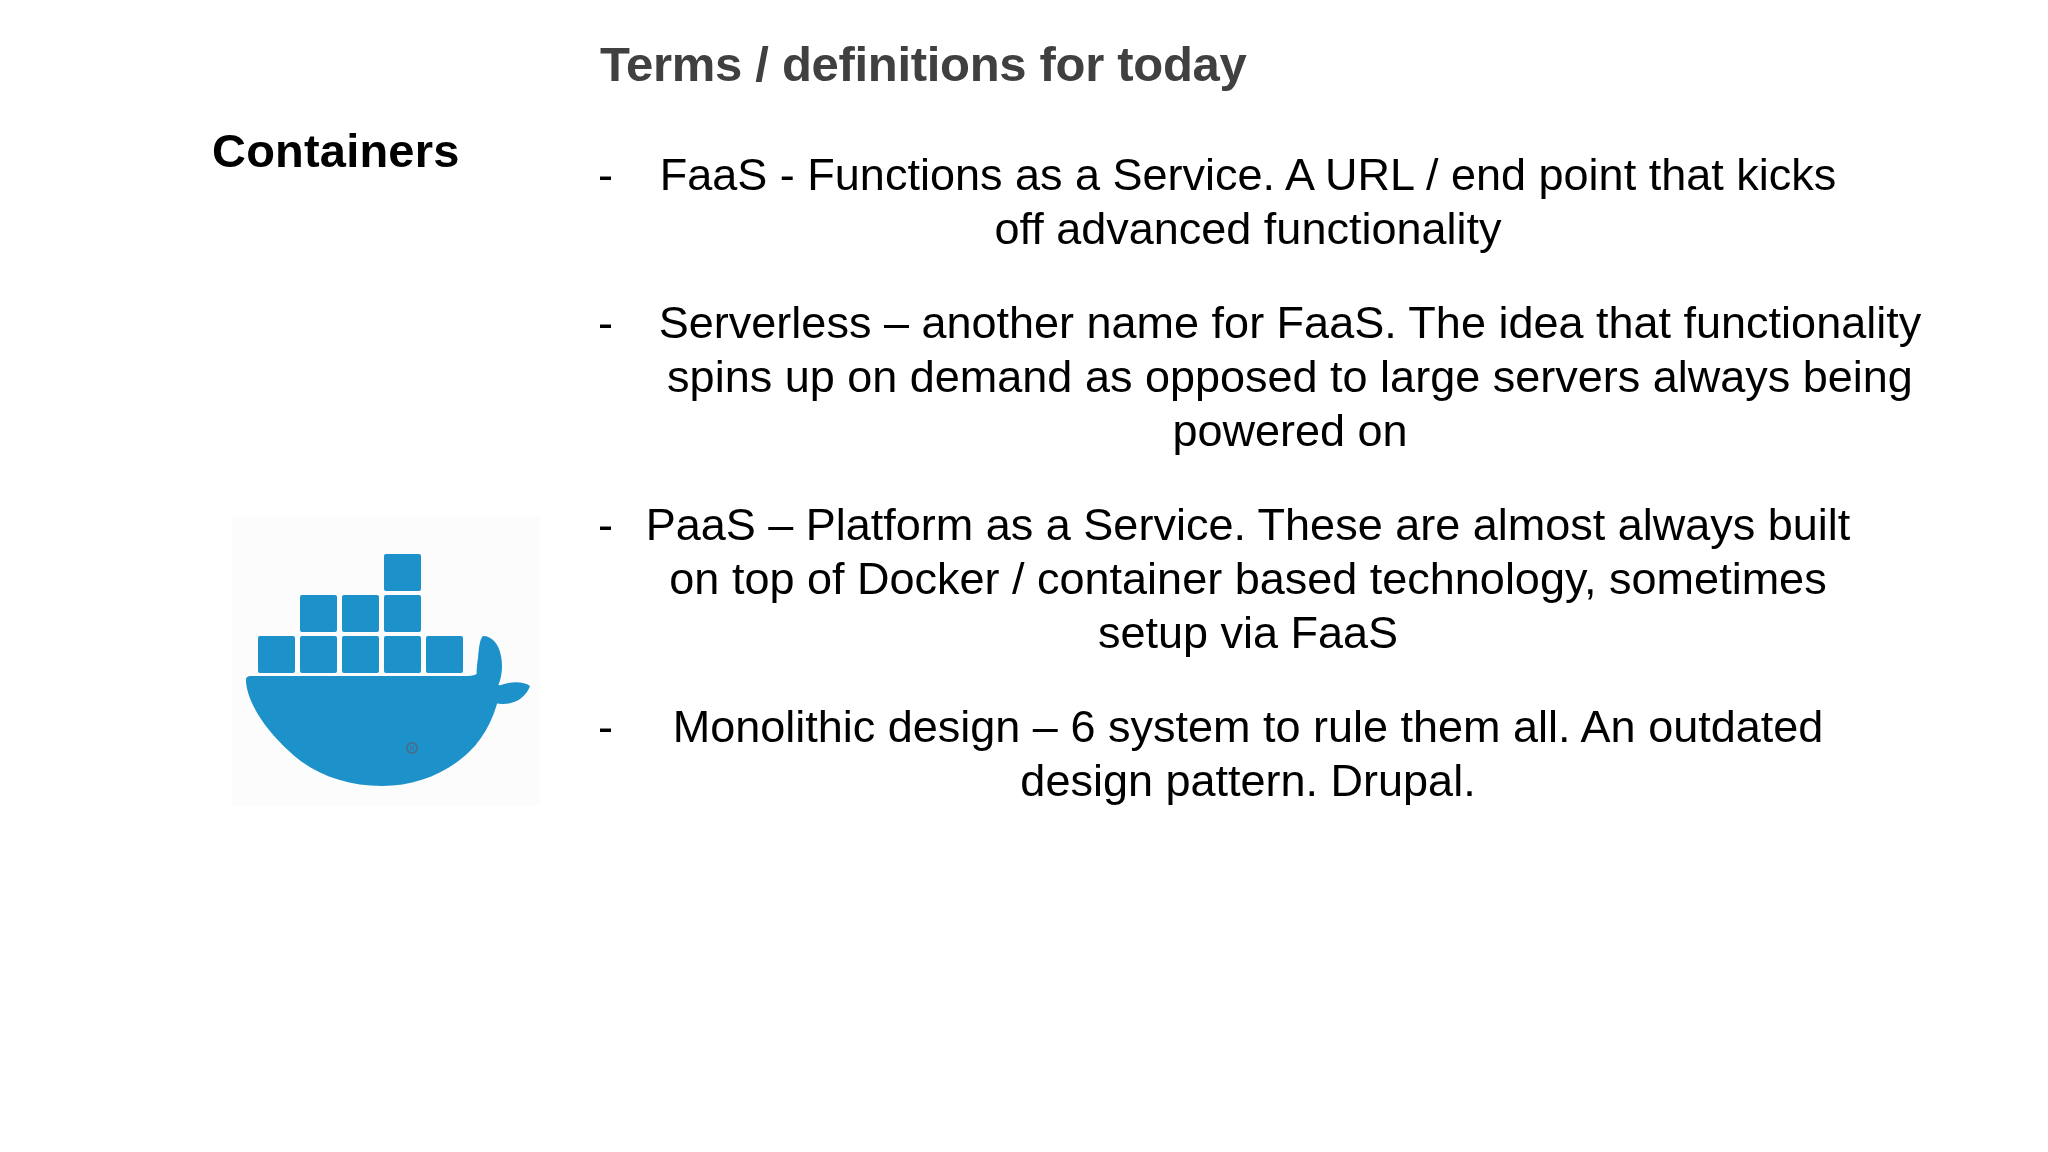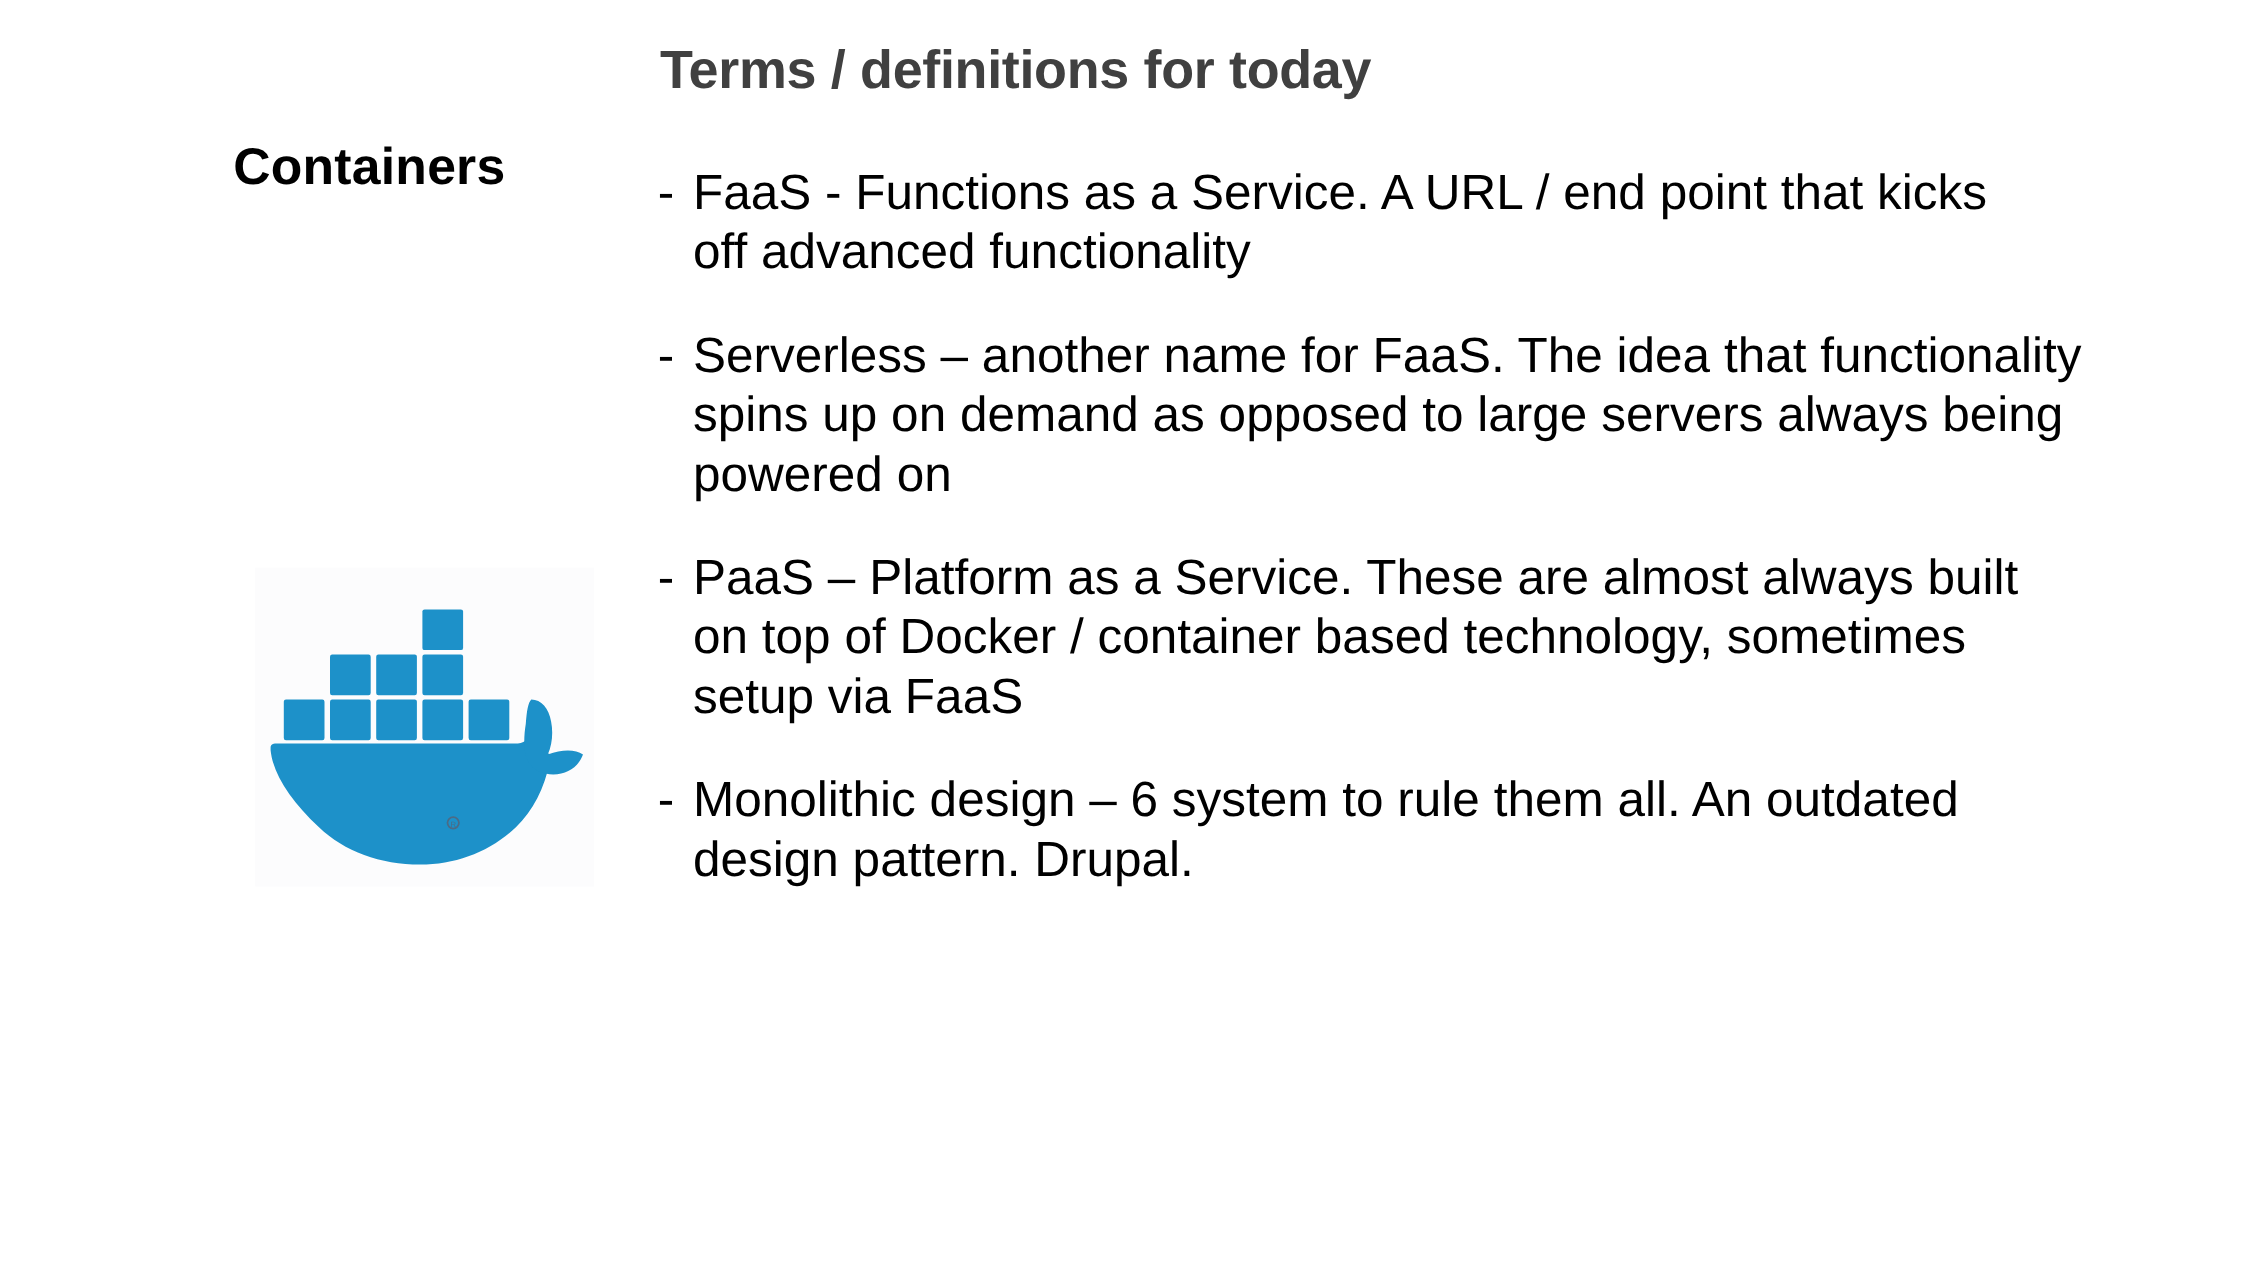--- a/index.html
+++ b/index.html
@@ -114,20 +114,21 @@
   .bullet .dash {
     position: absolute;
     left: 2px;
     top: 0;
     font-size: 45px;
     line-height: 54px;
   }
 
   .bullet .btext {
     display: block;
+    text-align: center;
   }
 
   
   .bullet.wide {
     width: 1320px;
   }
 </style>
 </head>
 <body>
 

